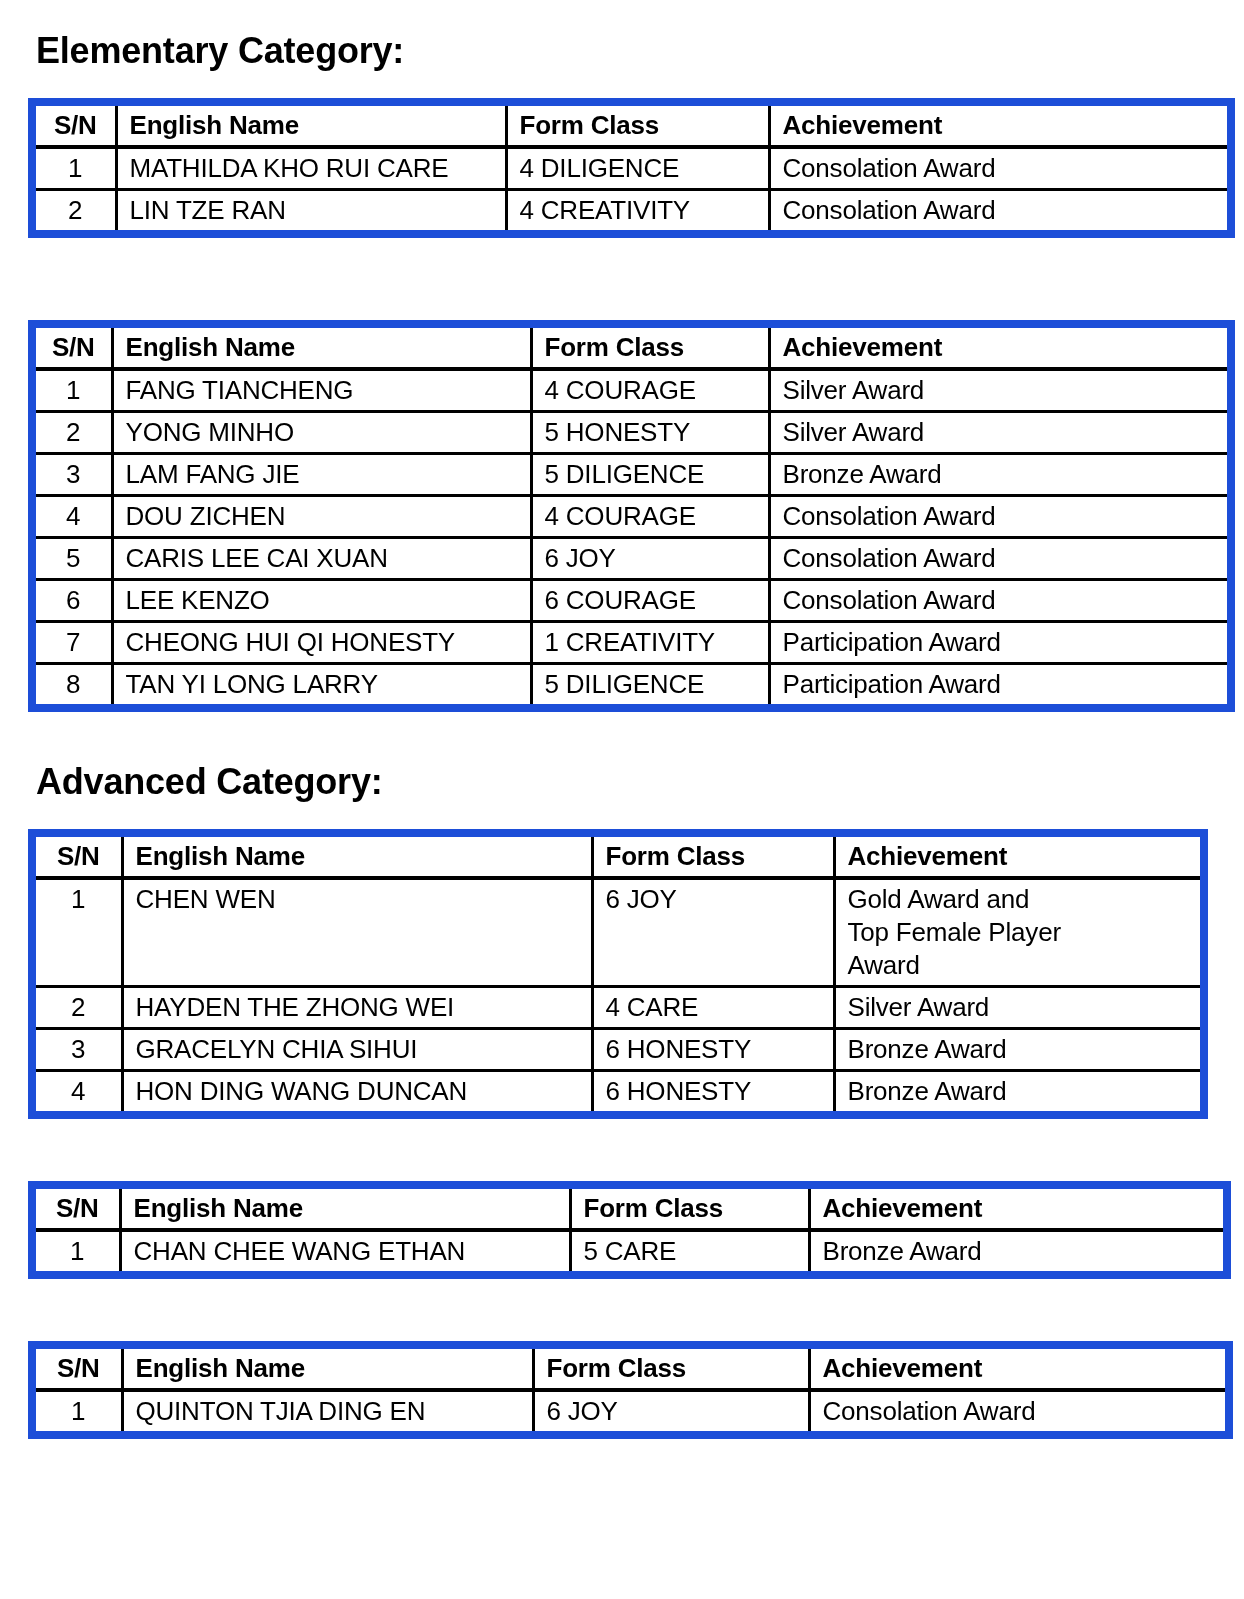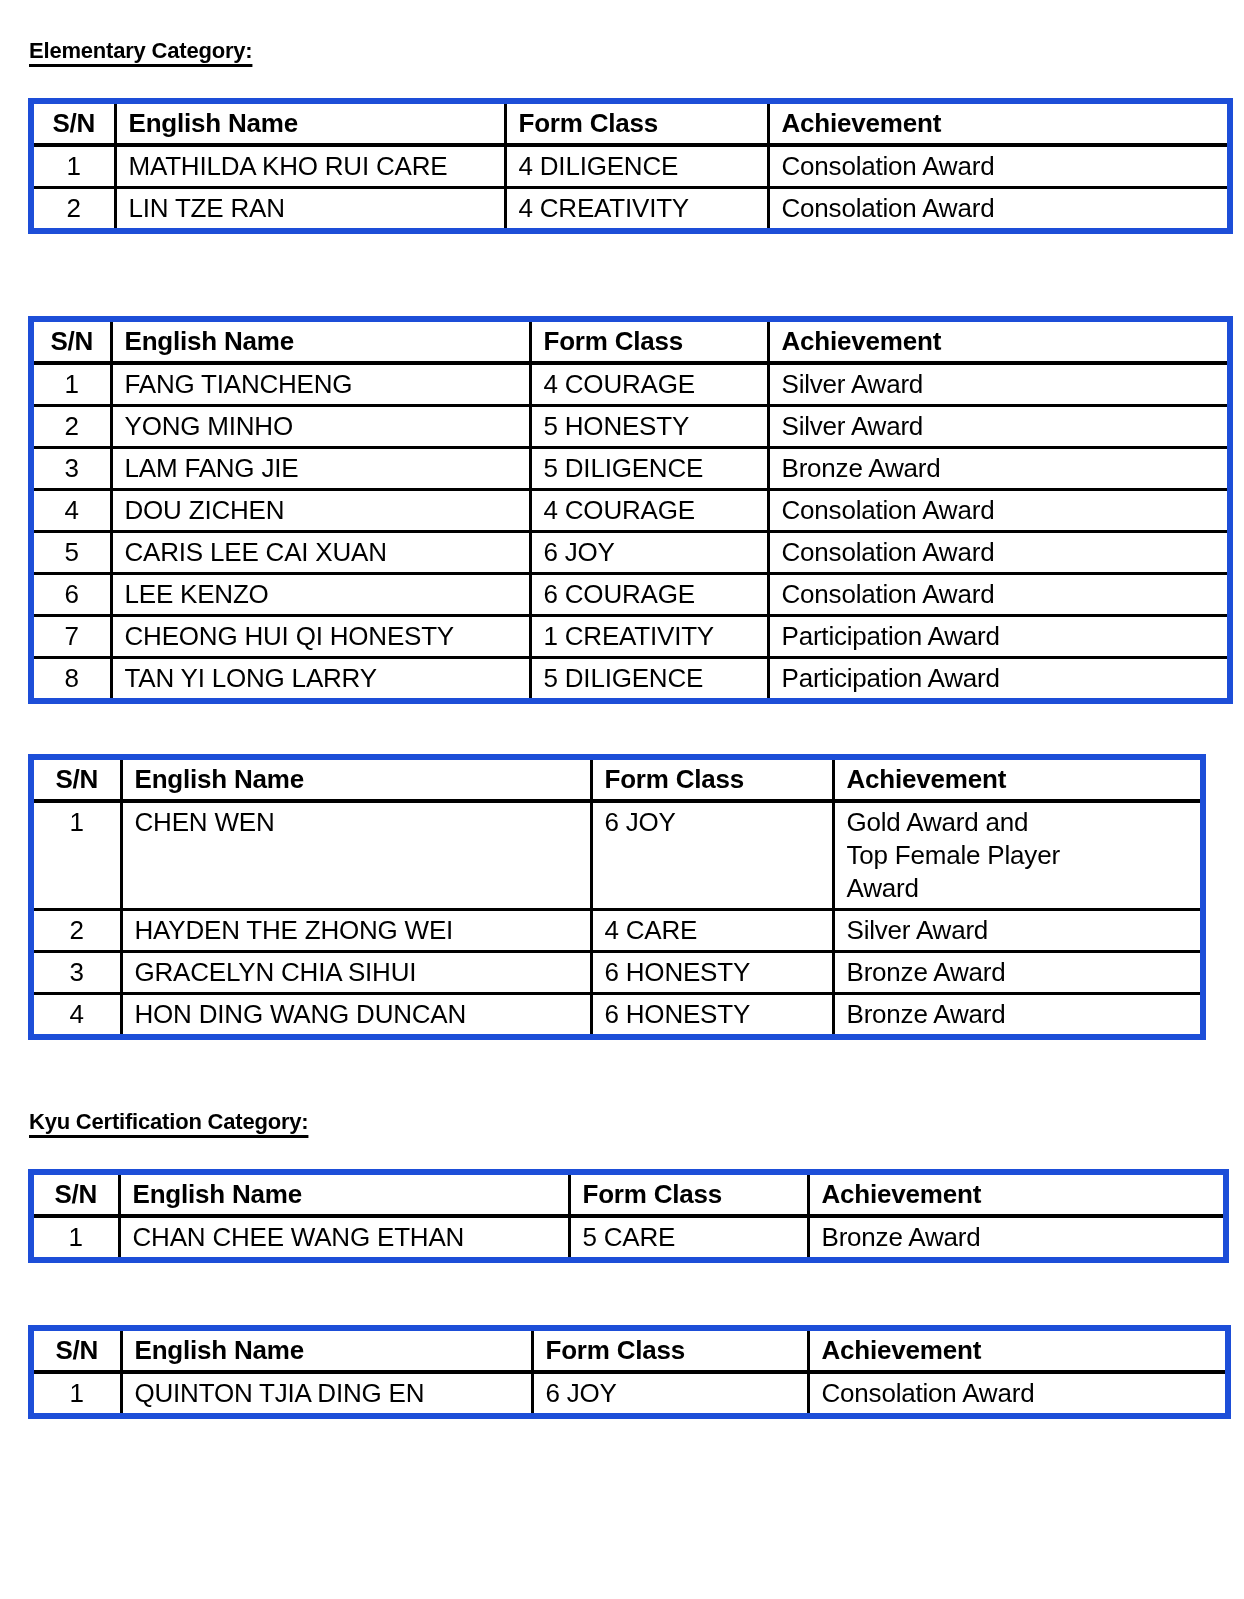--- a/index.html
+++ b/index.html
@@ -12,38 +12,37 @@
     height: 1599px;
     overflow: hidden;
     color: #000000;
     font-family: "Liberation Sans", sans-serif;
   }
   .page {
     padding: 31px 0 0 28px;
     box-sizing: border-box;
   }
   .category-heading {
-    font-size: 22px;
+    font-size: 36px;
     line-height: 39px;
     font-weight: bold;
-    margin: 0 0 28px 1px;
-    text-decoration: underline;
+    margin: 0 0 28px 8px;
     text-decoration-thickness: 3px;
     text-underline-offset: 6px;
     letter-spacing: -0.2px;
   }
   section.sec-2 { margin-top: 82px; }
   section.sec-3 { margin-top: 50px; }
   section.sec-4 { margin-top: 62px; }
   section.sec-5 { margin-top: 62px; }
 
   table.results {
     border-collapse: collapse;
     table-layout: fixed;
-    border: 6px solid #1d4ed8;
+    border: 8px solid #1d4ed8;
   }
   table.results th,
   table.results td {
     border: 3px solid #000000;
     font-size: 26px;
     line-height: 33px;
     padding: 3px 8px 3px 12px;
     vertical-align: top;
     text-align: left;
     overflow: hidden;
@@ -168,20 +167,21 @@
             <td>8</td>
             <td>TAN YI LONG LARRY</td>
             <td>5 DILIGENCE</td>
             <td>Participation Award</td>
           </tr>
         </tbody>
     </table>
   </section>
 
   <section class="sec-3">
+    <h2 class="category-heading">Advanced Category:</h2>
     <table class="results sz-3">
       <colgroup>
         <col style="width:90px">
           <col style="width:470px">
           <col style="width:242px">
           <col style="width:370px">
       </colgroup>
       <thead>
           <tr>
             <th>S/N</th>
@@ -215,21 +215,20 @@
             <td>4</td>
             <td>HON DING WANG DUNCAN</td>
             <td>6 HONESTY</td>
             <td>Bronze Award</td>
           </tr>
         </tbody>
     </table>
   </section>
 
   <section class="sec-4">
-    <h2 class="category-heading">Kyu Certification Category:</h2>
     <table class="results sz-4">
       <colgroup>
         <col style="width:88px">
           <col style="width:450px">
           <col style="width:239px">
           <col style="width:418px">
       </colgroup>
       <thead>
           <tr>
             <th>S/N</th>

